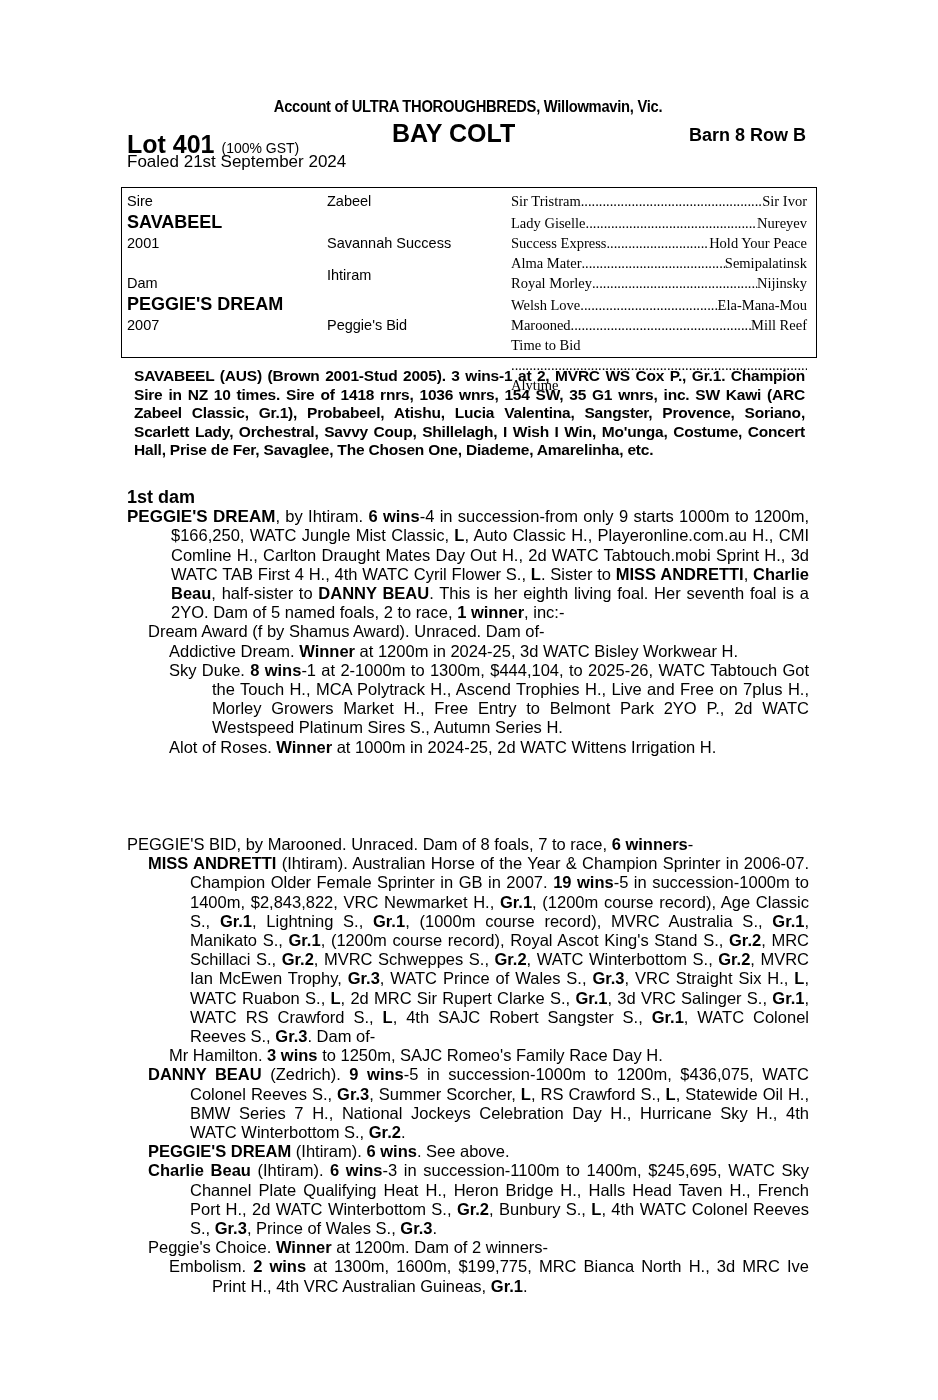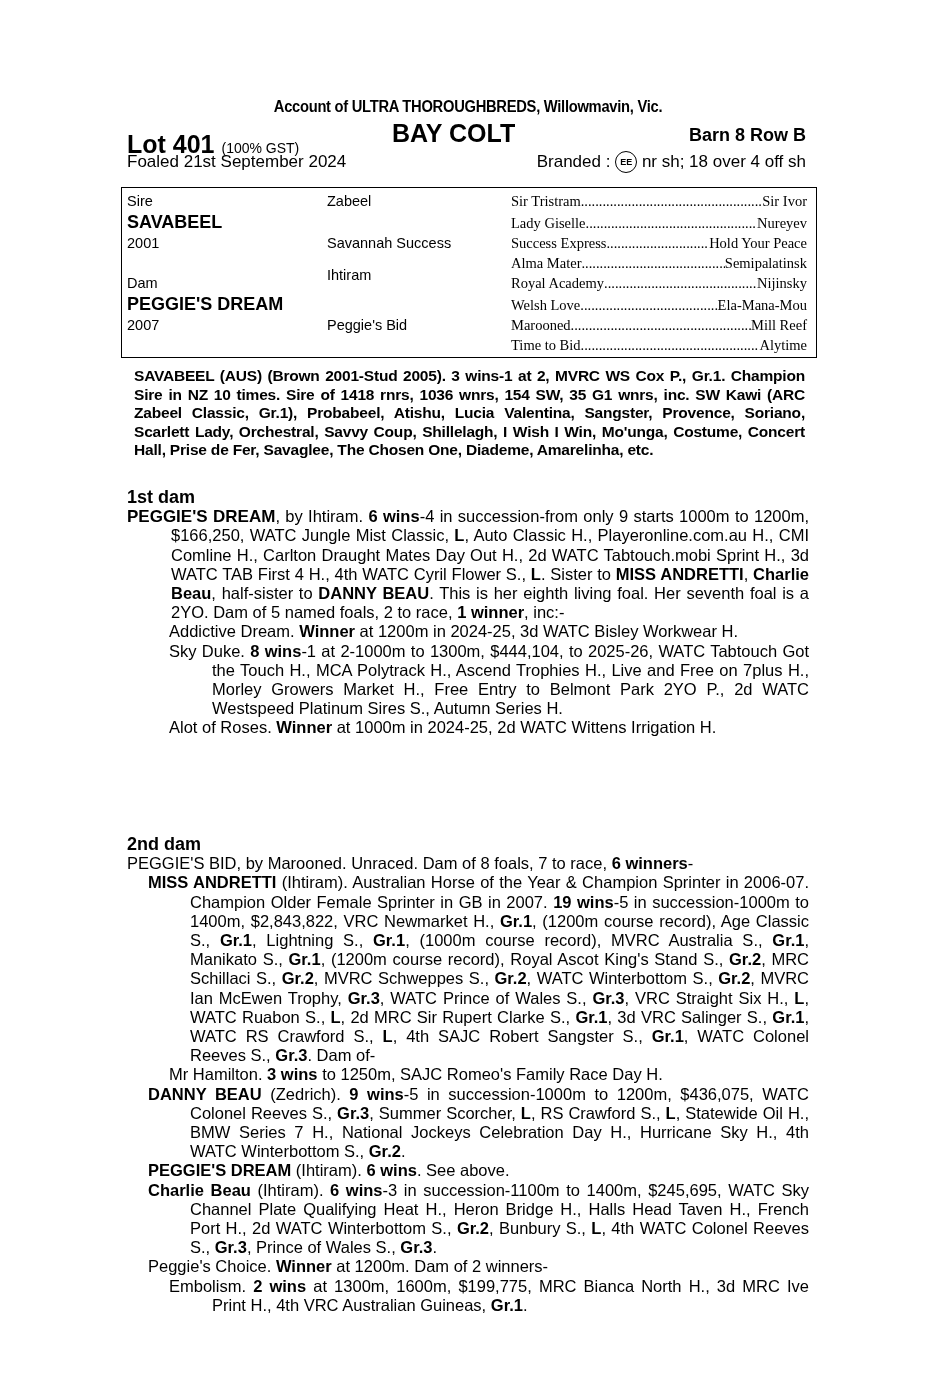--- a/index.html
+++ b/index.html
@@ -38,25 +38,20 @@
   <div class="lotrow">
     <div class="lot">
       <span>Lot 401</span>
       <span class="gst">(100% GST)</span>
     </div>
     <div class="sex">BAY COLT</div>
     <div class="barn">Barn 8 Row B</div>
   </div>
   <div class="foalrow">
     <div class="foaled">Foaled 21st September 2024</div>
-    <div class="branded">
-      <span>Branded :</span>
-      <span class="brand-icon">EE</span>
-      <span>nr sh; 18 over 4 off sh</span>
-    </div>
   </div>
 </div>
 
 <div class="pedbox">
   <div class="ped-cell" style="left:5px;top:3px;">Sire</div>
   <div class="ped-cell ped-big" style="left:5px;top:24px;">SAVABEEL</div>
   <div class="ped-cell" style="left:5px;top:45px;">2001</div>
   <div class="ped-cell" style="left:5px;top:85px;">Dam</div>
   <div class="ped-cell ped-big" style="left:5px;top:106px;">PEGGIE'S DREAM</div>
   <div class="ped-cell" style="left:5px;top:127px;">2007</div>
@@ -80,53 +75,53 @@
       <span class="l">Success Express</span>
       <span class="d"></span>
       <span class="r">Hold Your Peace</span>
     </div>
   <div class="anc" style="top:65px;">
       <span class="l">Alma Mater </span>
       <span class="d"></span>
       <span class="r"> Semipalatinsk</span>
     </div>
   <div class="anc" style="top:85px;">
-      <span class="l">Royal Academy </span>
+      <span class="l">Royal Morley </span>
       <span class="d"></span>
       <span class="r">Nijinsky</span>
     </div>
   <div class="anc" style="top:107px;">
       <span class="l">Welsh Love </span>
       <span class="d"></span>
       <span class="r"> Ela-Mana-Mou</span>
     </div>
   <div class="anc" style="top:127px;">
       <span class="l">Marooned </span>
       <span class="d"></span>
       <span class="r">Mill Reef</span>
     </div>
-  <div class="anc" style="top:147px;">
+  <div class="anc" style="top:147px;flex-direction:column;">
       <span class="l">Time to Bid</span>
       <span class="d"></span>
       <span class="r">Alytime</span>
     </div>
 </div>
 
 <div class="sire-summary">SAVABEEL (AUS) (Brown 2001-Stud 2005). 3 wins-1 at 2, MVRC WS Cox P., Gr.1. Champion Sire in NZ 10 times. Sire of 1418 rnrs, 1036 wnrs, 154 SW, 35 G1 wnrs, inc. SW Kawi (ARC Zabeel Classic, Gr.1), Probabeel, Atishu, Lucia Valentina, Sangster, Provence, Soriano, Scarlett Lady, Orchestral, Savvy Coup, Shillelagh, I Wish I Win, Mo'unga, Costume, Concert Hall, Prise de Fer, Savaglee, The Chosen One, Diademe, Amarelinha, etc.</div>
 
 <div class="section" style="top:488px;">
   <div class="hd">1st dam</div>
   <div class="lvl1 j"><b style="font-size:17px">PEGGIE'S DREAM</b><span>, by Ihtiram. </span><b>6 wins</b><span>-4 in succession-from only 9 starts 1000m to 1200m, $166,250, WATC Jungle Mist Classic, </span><b>L</b><span>, Auto Classic H., Playeronline.com.au H., CMI Comline H., Carlton Draught Mates Day Out H., 2d WATC Tabtouch.mobi Sprint H., 3d WATC TAB First 4 H., 4th WATC Cyril Flower S., </span><b>L</b><span>. Sister to </span><b>MISS ANDRETTI</b><span>, </span><b>Charlie Beau</b><span>, half-sister to </span><b>DANNY BEAU</b><span>. This is her eighth living foal. Her seventh foal is a 2YO. Dam of 5 named foals, 2 to race, </span><b>1 winner</b><span>, inc:-</span></div>
+  <div style="padding-left:21px;"><span>Dream Award (f by Shamus Award). Unraced. Dam of-</span></div>
   <div style="padding-left:42px;"><span>Addictive Dream. </span><b>Winner</b><span> at 1200m in 2024-25, 3d WATC Bisley Workwear H.</span></div>
   <div class="j" style="padding-left:85px;text-indent:-43px;"><span>Sky Duke. </span><b>8 wins</b><span>-1 at 2-1000m to 1300m, $444,104, to 2025-26, WATC Tabtouch Got the Touch H., MCA Polytrack H., Ascend Trophies H., Live and Free on 7plus H., Morley Growers Market H., Free Entry to Belmont Park 2YO P., 2d WATC Westspeed Platinum Sires S., Autumn Series H.</span></div>
   <div style="padding-left:42px;"><span>Alot of Roses. </span><b>Winner</b><span> at 1000m in 2024-25, 2d WATC Wittens Irrigation H.</span></div>
 </div>
 
 <div class="section" style="top:835px;">
-  <div class="hd">2nd dam</div>
   <div><span>PEGGIE'S BID, by Marooned. Unraced. Dam of 8 foals, 7 to race, </span><b>6 winners</b><span>-</span></div>
   <div class="j" style="padding-left:63px;text-indent:-42px;"><b>MISS ANDRETTI</b><span> (Ihtiram). Australian Horse of the Year &amp; Champion Sprinter in 2006-07. Champion Older Female Sprinter in GB in 2007. </span><b>19 wins</b><span>-5 in succession-1000m to 1400m, $2,843,822, VRC Newmarket H., </span><b>Gr.1</b><span>, (1200m course record), Age Classic S., </span><b>Gr.1</b><span>, Lightning S., </span><b>Gr.1</b><span>, (1000m course record), MVRC Australia S., </span><b>Gr.1</b><span>, Manikato S., </span><b>Gr.1</b><span>, (1200m course record), Royal Ascot King's Stand S., </span><b>Gr.2</b><span>, MRC Schillaci S., </span><b>Gr.2</b><span>, MVRC Schweppes S., </span><b>Gr.2</b><span>, WATC Winterbottom S., </span><b>Gr.2</b><span>, MVRC Ian McEwen Trophy, </span><b>Gr.3</b><span>, WATC Prince of Wales S., </span><b>Gr.3</b><span>, VRC Straight Six H., </span><b>L</b><span>, WATC Ruabon S., </span><b>L</b><span>, 2d MRC Sir Rupert Clarke S., </span><b>Gr.1</b><span>, 3d VRC Salinger S., </span><b>Gr.1</b><span>, WATC RS Crawford S., </span><b>L</b><span>, 4th SAJC Robert Sangster S., </span><b>Gr.1</b><span>, WATC Colonel Reeves S., </span><b>Gr.3</b><span>. Dam of-</span></div>
   <div style="padding-left:42px;"><span>Mr Hamilton. </span><b>3 wins</b><span> to 1250m, SAJC Romeo's Family Race Day H.</span></div>
   <div class="j" style="padding-left:63px;text-indent:-42px;"><b>DANNY BEAU</b><span> (Zedrich). </span><b>9 wins</b><span>-5 in succession-1000m to 1200m, $436,075, WATC Colonel Reeves S., </span><b>Gr.3</b><span>, Summer Scorcher, </span><b>L</b><span>, RS Crawford S., </span><b>L</b><span>, Statewide Oil H., BMW Series 7 H., National Jockeys Celebration Day H., Hurricane Sky H., 4th WATC Winterbottom S., </span><b>Gr.2</b><span>.</span></div>
   <div style="padding-left:21px;"><b>PEGGIE'S DREAM</b><span> (Ihtiram). </span><b>6 wins</b><span>. See above.</span></div>
   <div class="j" style="padding-left:63px;text-indent:-42px;"><b>Charlie Beau</b><span> (Ihtiram). </span><b>6 wins</b><span>-3 in succession-1100m to 1400m, $245,695, WATC Sky Channel Plate Qualifying Heat H., Heron Bridge H., Halls Head Taven H., French Port H., 2d WATC Winterbottom S., </span><b>Gr.2</b><span>, Bunbury S., </span><b>L</b><span>, 4th WATC Colonel Reeves S., </span><b>Gr.3</b><span>, Prince of Wales S., </span><b>Gr.3</b><span>.</span></div>
   <div style="padding-left:21px;"><span>Peggie's Choice. </span><b>Winner</b><span> at 1200m. Dam of 2 winners-</span></div>
   <div class="j" style="padding-left:85px;text-indent:-43px;"><span>Embolism. </span><b>2 wins</b><span> at 1300m, 1600m, $199,775, MRC Bianca North H., 3d MRC Ive Print H., 4th VRC Australian Guineas, </span><b>Gr.1</b><span>.</span></div>
 </div>
 

